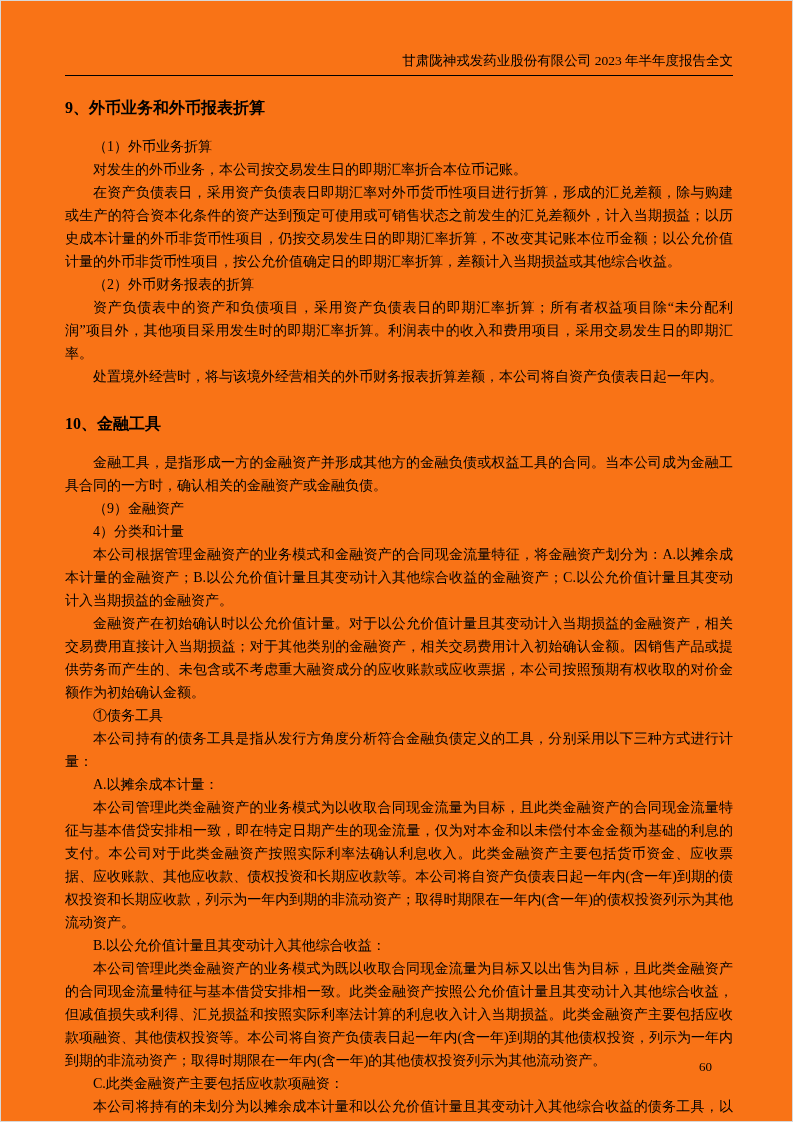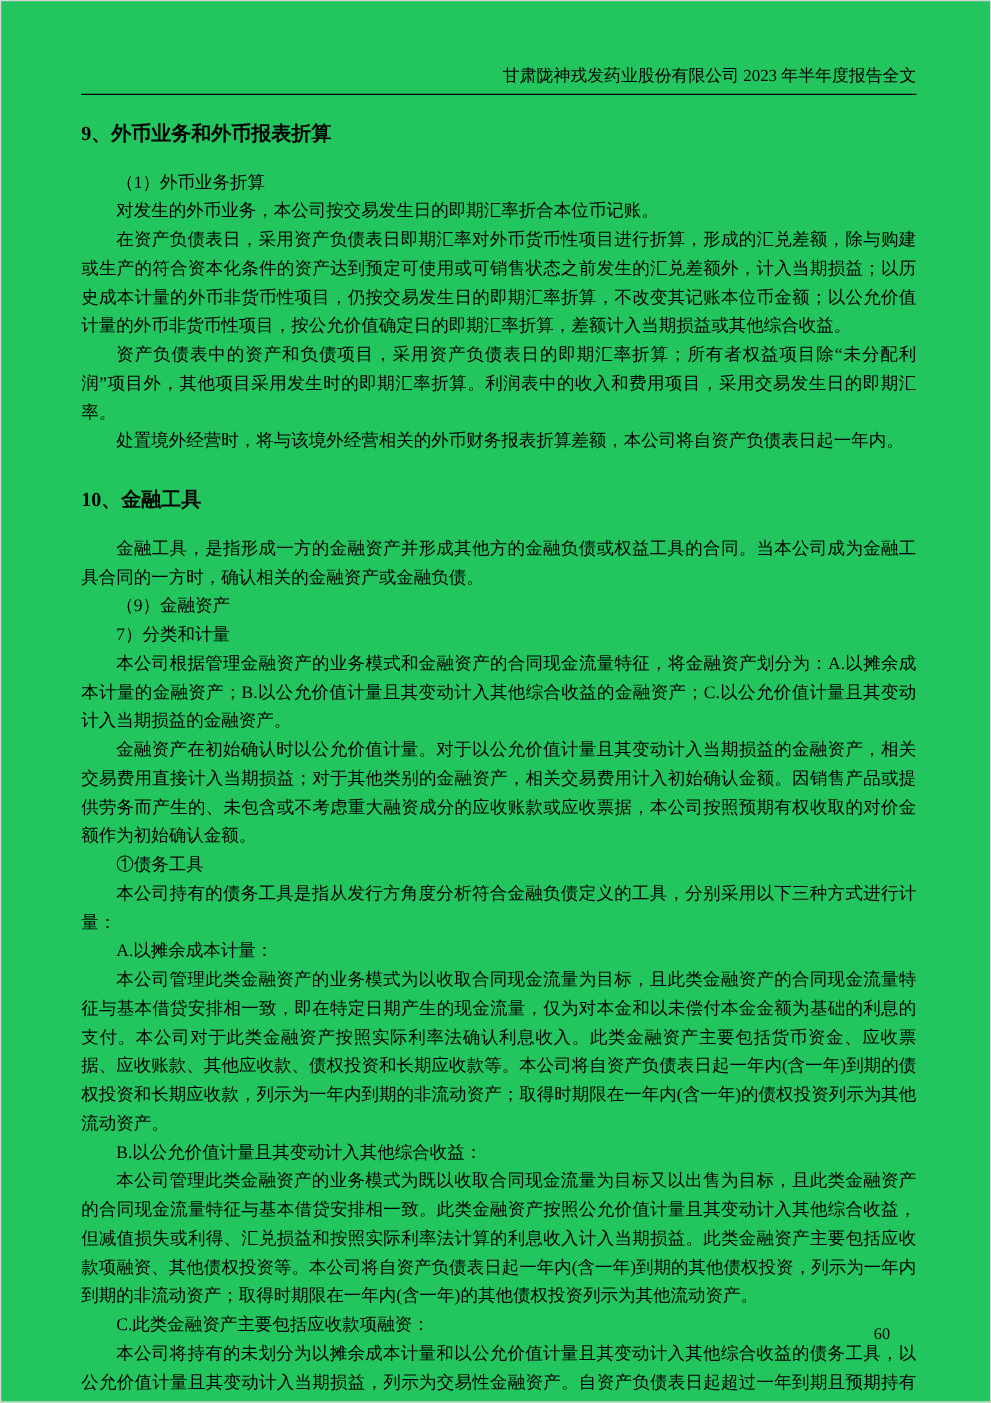--- a/index.html
+++ b/index.html
@@ -4,21 +4,21 @@
 <style>
   html, body {
     margin: 0;
     padding: 0;
     background: #ffffff;
   }
   .page {
     position: relative;
     width: 793px;
     height: 1122px;
-    background: #22c55e;
+    background: #f97316;
     box-sizing: border-box;
     border: 1px solid #d8d8d8;
     font-family: "Liberation Serif", "DejaVu Serif", serif;
     color: #000000;
     overflow: hidden;
   }
   .content {
     position: absolute;
     left: 64px;
     top: 0;
@@ -69,31 +69,32 @@
     <div class="report-header">
       <span>甘肃陇神戎发药业股份有限公司 2023 年半年度报告全文</span>
     </div>
 
     <div>
       <h2 class="section-heading">9、外币业务和外币报表折算</h2>
       <div class="section-body">
         <p class="para">（1）外币业务折算</p>
         <p class="para">对发生的外币业务，本公司按交易发生日的即期汇率折合本位币记账。</p>
         <p class="para">在资产负债表日，采用资产负债表日即期汇率对外币货币性项目进行折算，形成的汇兑差额，除与购建或生产的符合资本化条件的资产达到预定可使用或可销售状态之前发生的汇兑差额外，计入当期损益；以历史成本计量的外币非货币性项目，仍按交易发生日的即期汇率折算，不改变其记账本位币金额；以公允价值计量的外币非货币性项目，按公允价值确定日的即期汇率折算，差额计入当期损益或其他综合收益。</p>
+        <p class="para">（2）外币财务报表的折算</p>
         <p class="para">资产负债表中的资产和负债项目，采用资产负债表日的即期汇率折算；所有者权益项目除“未分配利润”项目外，其他项目采用发生时的即期汇率折算。利润表中的收入和费用项目，采用交易发生日的即期汇率。</p>
         <p class="para">处置境外经营时，将与该境外经营相关的外币财务报表折算差额，本公司将自资产负债表日起一年内。</p>
       </div>
     </div>
 
     <div>
       <h2 class="section-heading section-heading-second">10、金融工具</h2>
       <div class="section-body">
         <p class="para">金融工具，是指形成一方的金融资产并形成其他方的金融负债或权益工具的合同。当本公司成为金融工具合同的一方时，确认相关的金融资产或金融负债。</p>
         <p class="para">（9）金融资产</p>
-        <p class="para">7）分类和计量</p>
+        <p class="para">4）分类和计量</p>
         <p class="para">本公司根据管理金融资产的业务模式和金融资产的合同现金流量特征，将金融资产划分为：A.以摊余成本计量的金融资产；B.以公允价值计量且其变动计入其他综合收益的金融资产；C.以公允价值计量且其变动计入当期损益的金融资产。</p>
         <p class="para">金融资产在初始确认时以公允价值计量。对于以公允价值计量且其变动计入当期损益的金融资产，相关交易费用直接计入当期损益；对于其他类别的金融资产，相关交易费用计入初始确认金额。因销售产品或提供劳务而产生的、未包含或不考虑重大融资成分的应收账款或应收票据，本公司按照预期有权收取的对价金额作为初始确认金额。</p>
         <p class="para">①债务工具</p>
         <p class="para">本公司持有的债务工具是指从发行方角度分析符合金融负债定义的工具，分别采用以下三种方式进行计量：</p>
         <p class="para">A.以摊余成本计量：</p>
         <p class="para">本公司管理此类金融资产的业务模式为以收取合同现金流量为目标，且此类金融资产的合同现金流量特征与基本借贷安排相一致，即在特定日期产生的现金流量，仅为对本金和以未偿付本金金额为基础的利息的支付。本公司对于此类金融资产按照实际利率法确认利息收入。此类金融资产主要包括货币资金、应收票据、应收账款、其他应收款、债权投资和长期应收款等。本公司将自资产负债表日起一年内(含一年)到期的债权投资和长期应收款，列示为一年内到期的非流动资产；取得时期限在一年内(含一年)的债权投资列示为其他流动资产。</p>
         <p class="para">B.以公允价值计量且其变动计入其他综合收益：</p>
         <p class="para">本公司管理此类金融资产的业务模式为既以收取合同现金流量为目标又以出售为目标，且此类金融资产的合同现金流量特征与基本借贷安排相一致。此类金融资产按照公允价值计量且其变动计入其他综合收益，但减值损失或利得、汇兑损益和按照实际利率法计算的利息收入计入当期损益。此类金融资产主要包括应收款项融资、其他债权投资等。本公司将自资产负债表日起一年内(含一年)到期的其他债权投资，列示为一年内到期的非流动资产；取得时期限在一年内(含一年)的其他债权投资列示为其他流动资产。</p>
         <p class="para">C.此类金融资产主要包括应收款项融资：</p>
         <p class="para">本公司将持有的未划分为以摊余成本计量和以公允价值计量且其变动计入其他综合收益的债务工具，以公允价值计量且其变动计入当期损益，列示为交易性金融资产。自资产负债表日起超过一年到期且预期持有超过一年的，列示为其他非流动金融资产。</p>

